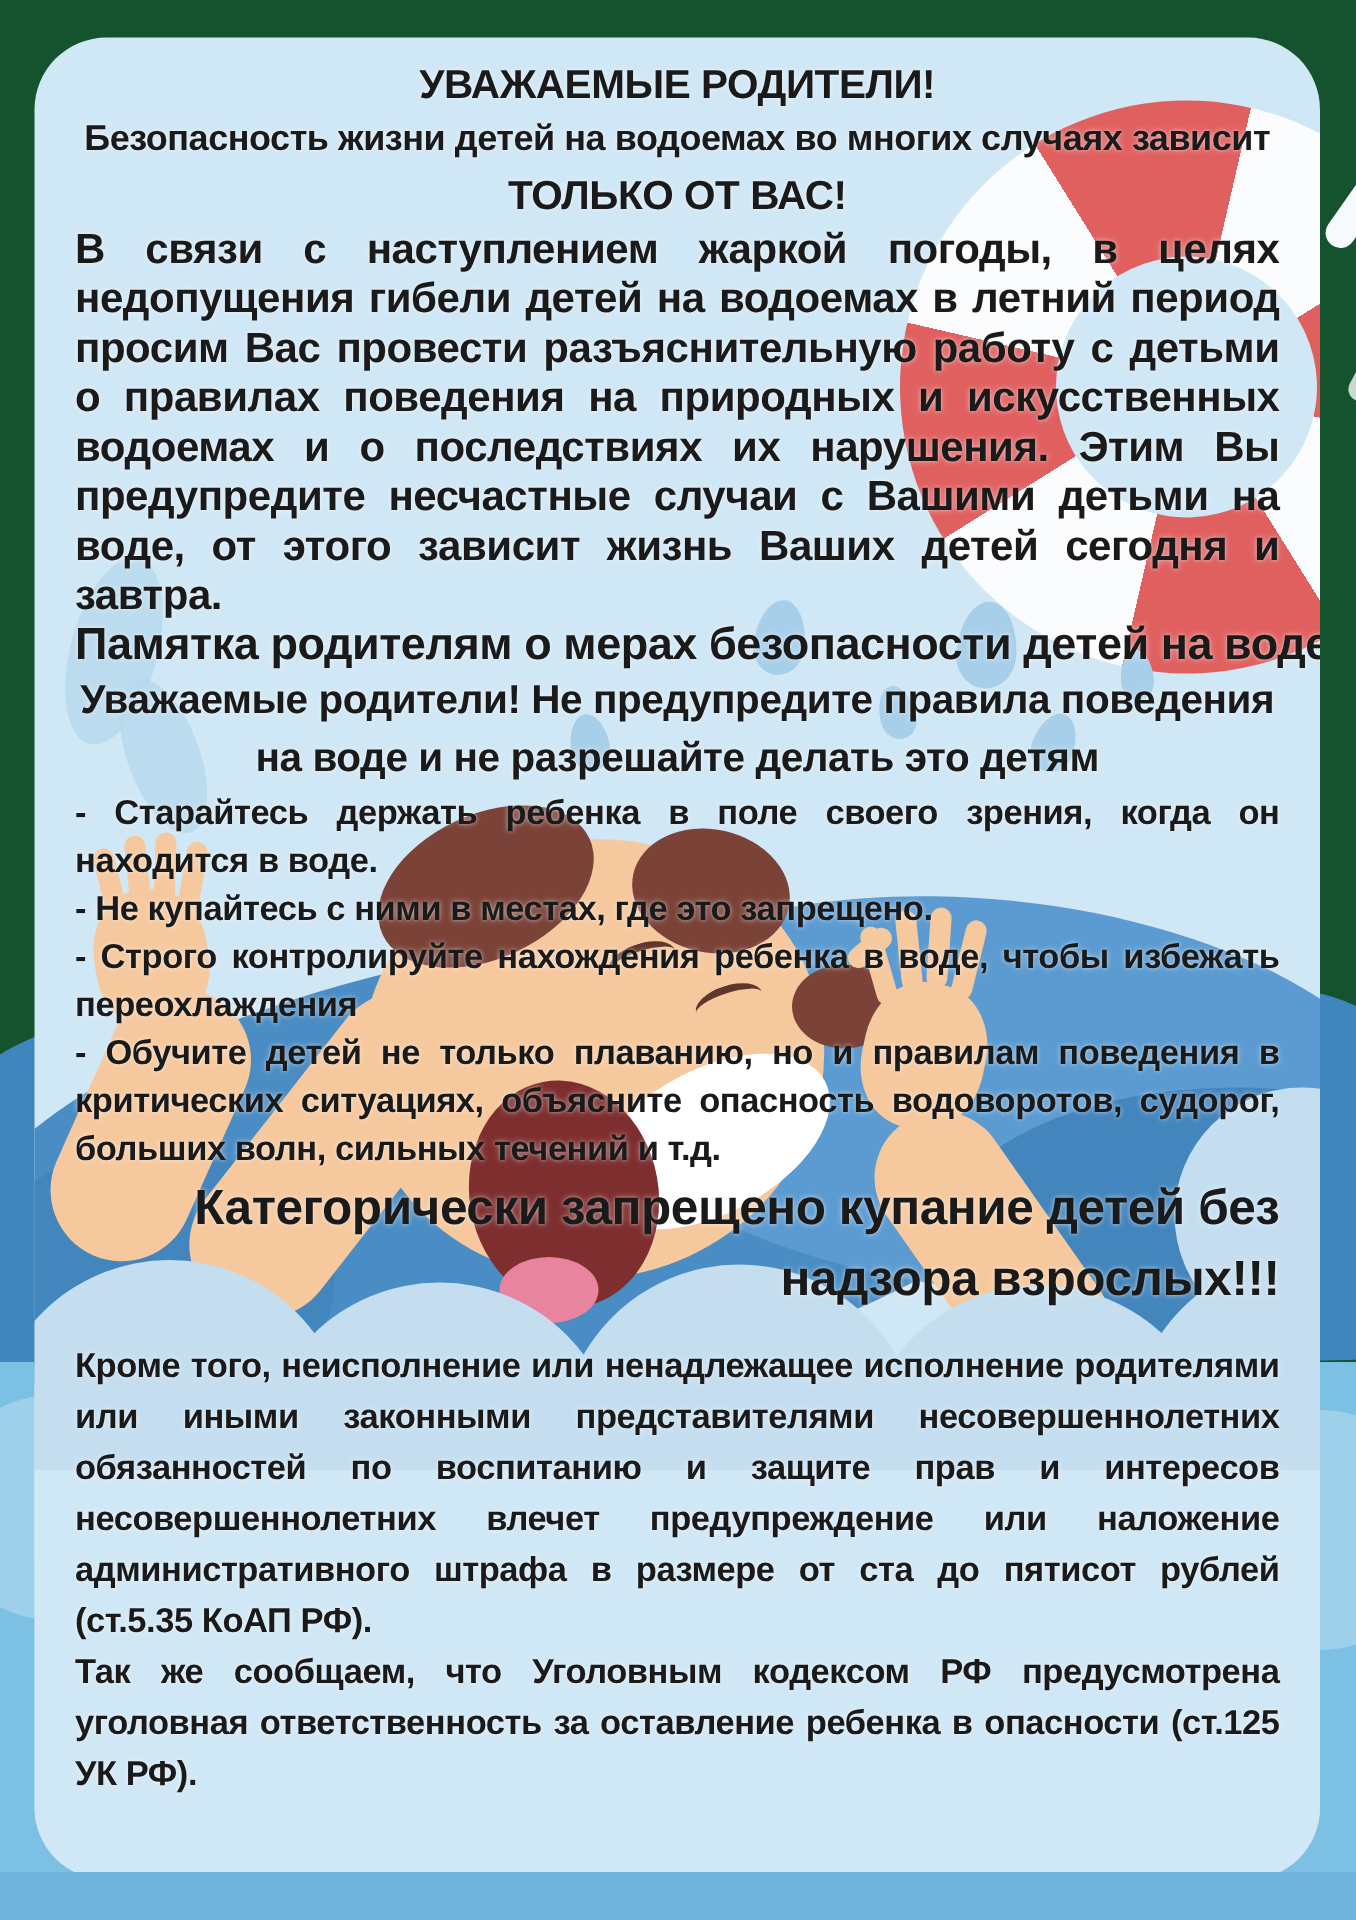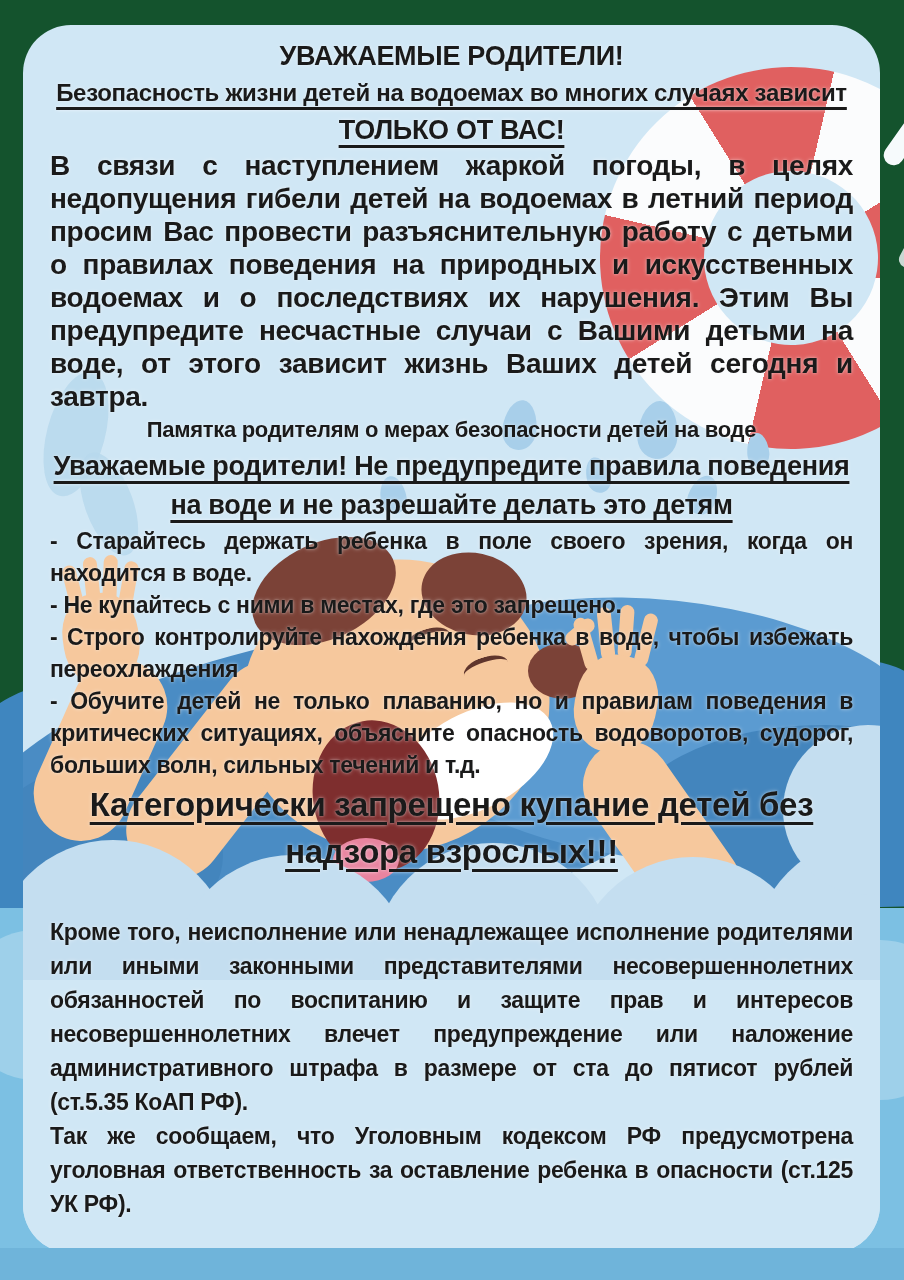--- a/index.html
+++ b/index.html
@@ -62,31 +62,31 @@
   
   .content{
     position:absolute;z-index:5;left:0;top:0;width:857px;height:1228px;
     box-sizing:border-box;padding:12px 27px 0 27px;
     color:#1a1a1a;font-weight:700;
     letter-spacing:-0.3px;
     text-shadow:0 0 4px rgba(255,255,255,.45), 0 0 2px rgba(244,251,255,.4);
   }
   .content p, .content h1, .content h2, .content h3{margin:0;}
   .t-center{text-align:center;}
-  .u{text-decoration:underline;text-decoration-thickness:3px;text-underline-offset:6px;}
+  .u{text-decoration-thickness:3px;text-underline-offset:6px;}
   .title{font-size:27px;line-height:38px;}
   .subtitle{font-size:24px;line-height:36px;white-space:nowrap;}
   .emphasis{font-size:27px;line-height:38px;}
   .body-text{font-size:28px;line-height:33px;text-align:justify;text-align-last:left;}
-  .memo-title{font-size:22px;line-height:34px;white-space:nowrap;}
+  .memo-title{font-size:30px;line-height:34px;white-space:nowrap;}
   .memo-subtitle{font-size:27px;line-height:39px;}
   .rule{font-size:23px;line-height:32px;text-align:justify;text-align-last:left;}
-  .warning{font-size:33px;line-height:47px;margin-top:18px;}
+  .warning{font-size:33px;line-height:47px;margin-top:18px;text-align:right;}
   .legal{font-size:23px;line-height:34px;text-align:justify;text-align-last:left;}
-  .legal-block{margin-top:40px;}
+  .legal-block{margin-top:18px;}
 </style>
 </head>
 <body>
 
 <div class="canvas">
 
   <div class="outer-dark-band"></div>
   <div class="outer-bottom"></div>
   <div class="outer-scallop" style="left:-40px;top:930px;width:150px;height:150px;"></div>
   <div class="outer-scallop" style="left:800px;top:940px;width:160px;height:160px;"></div>

